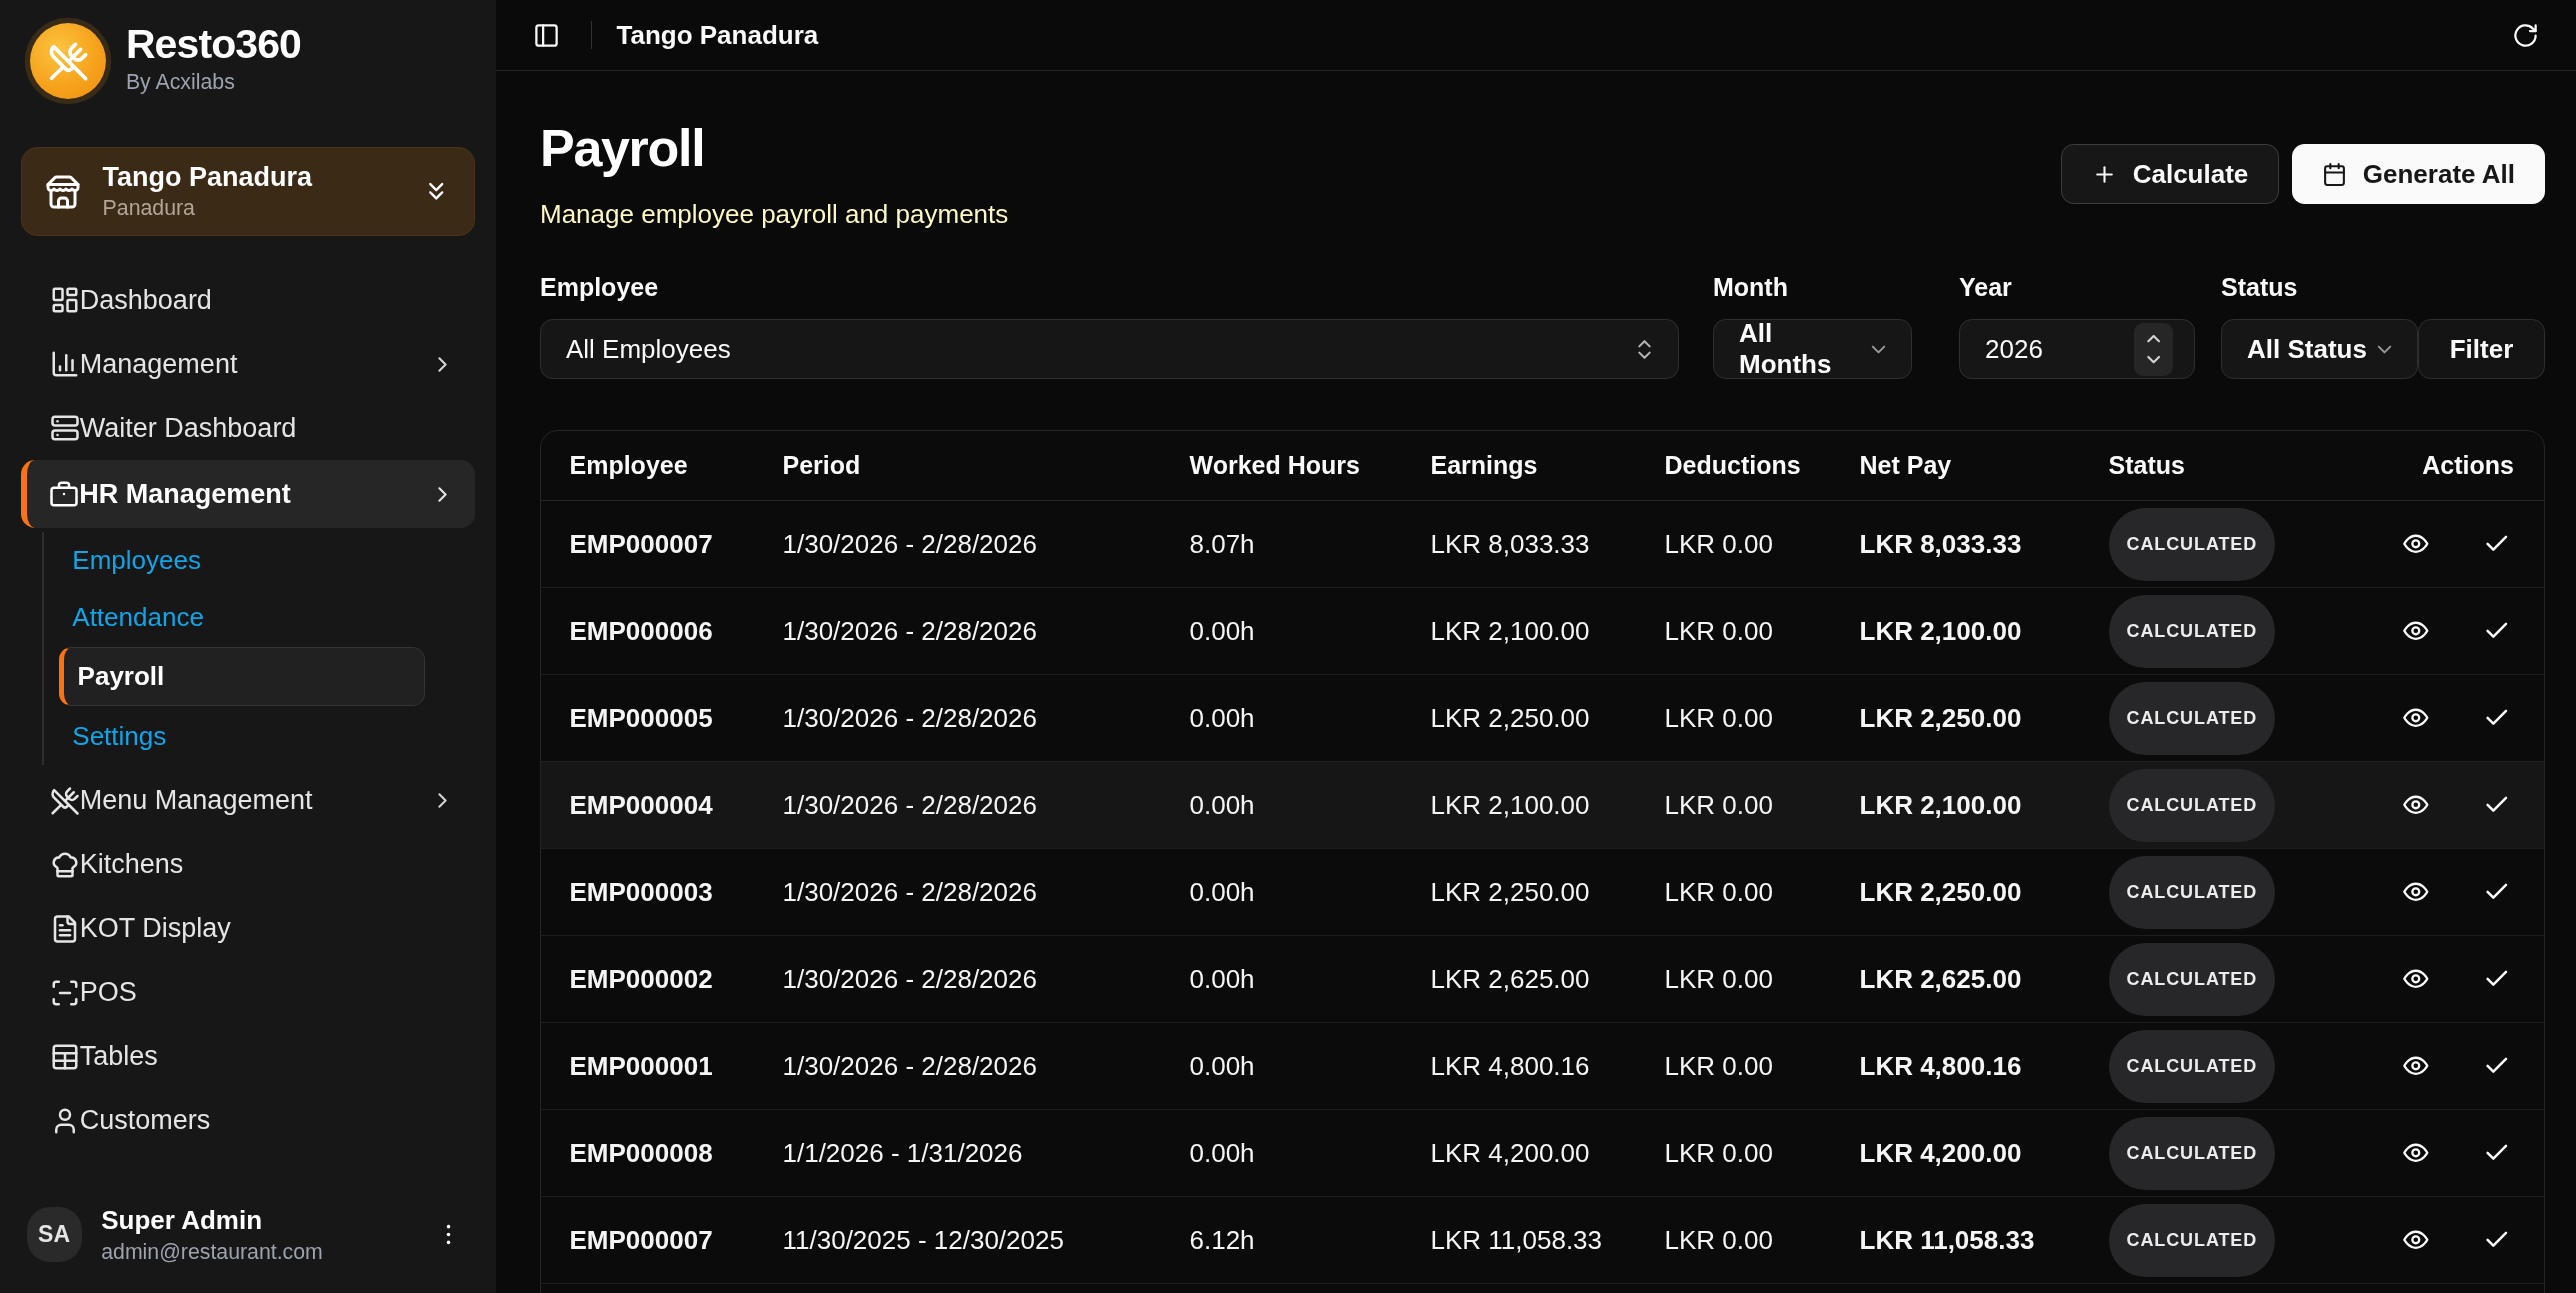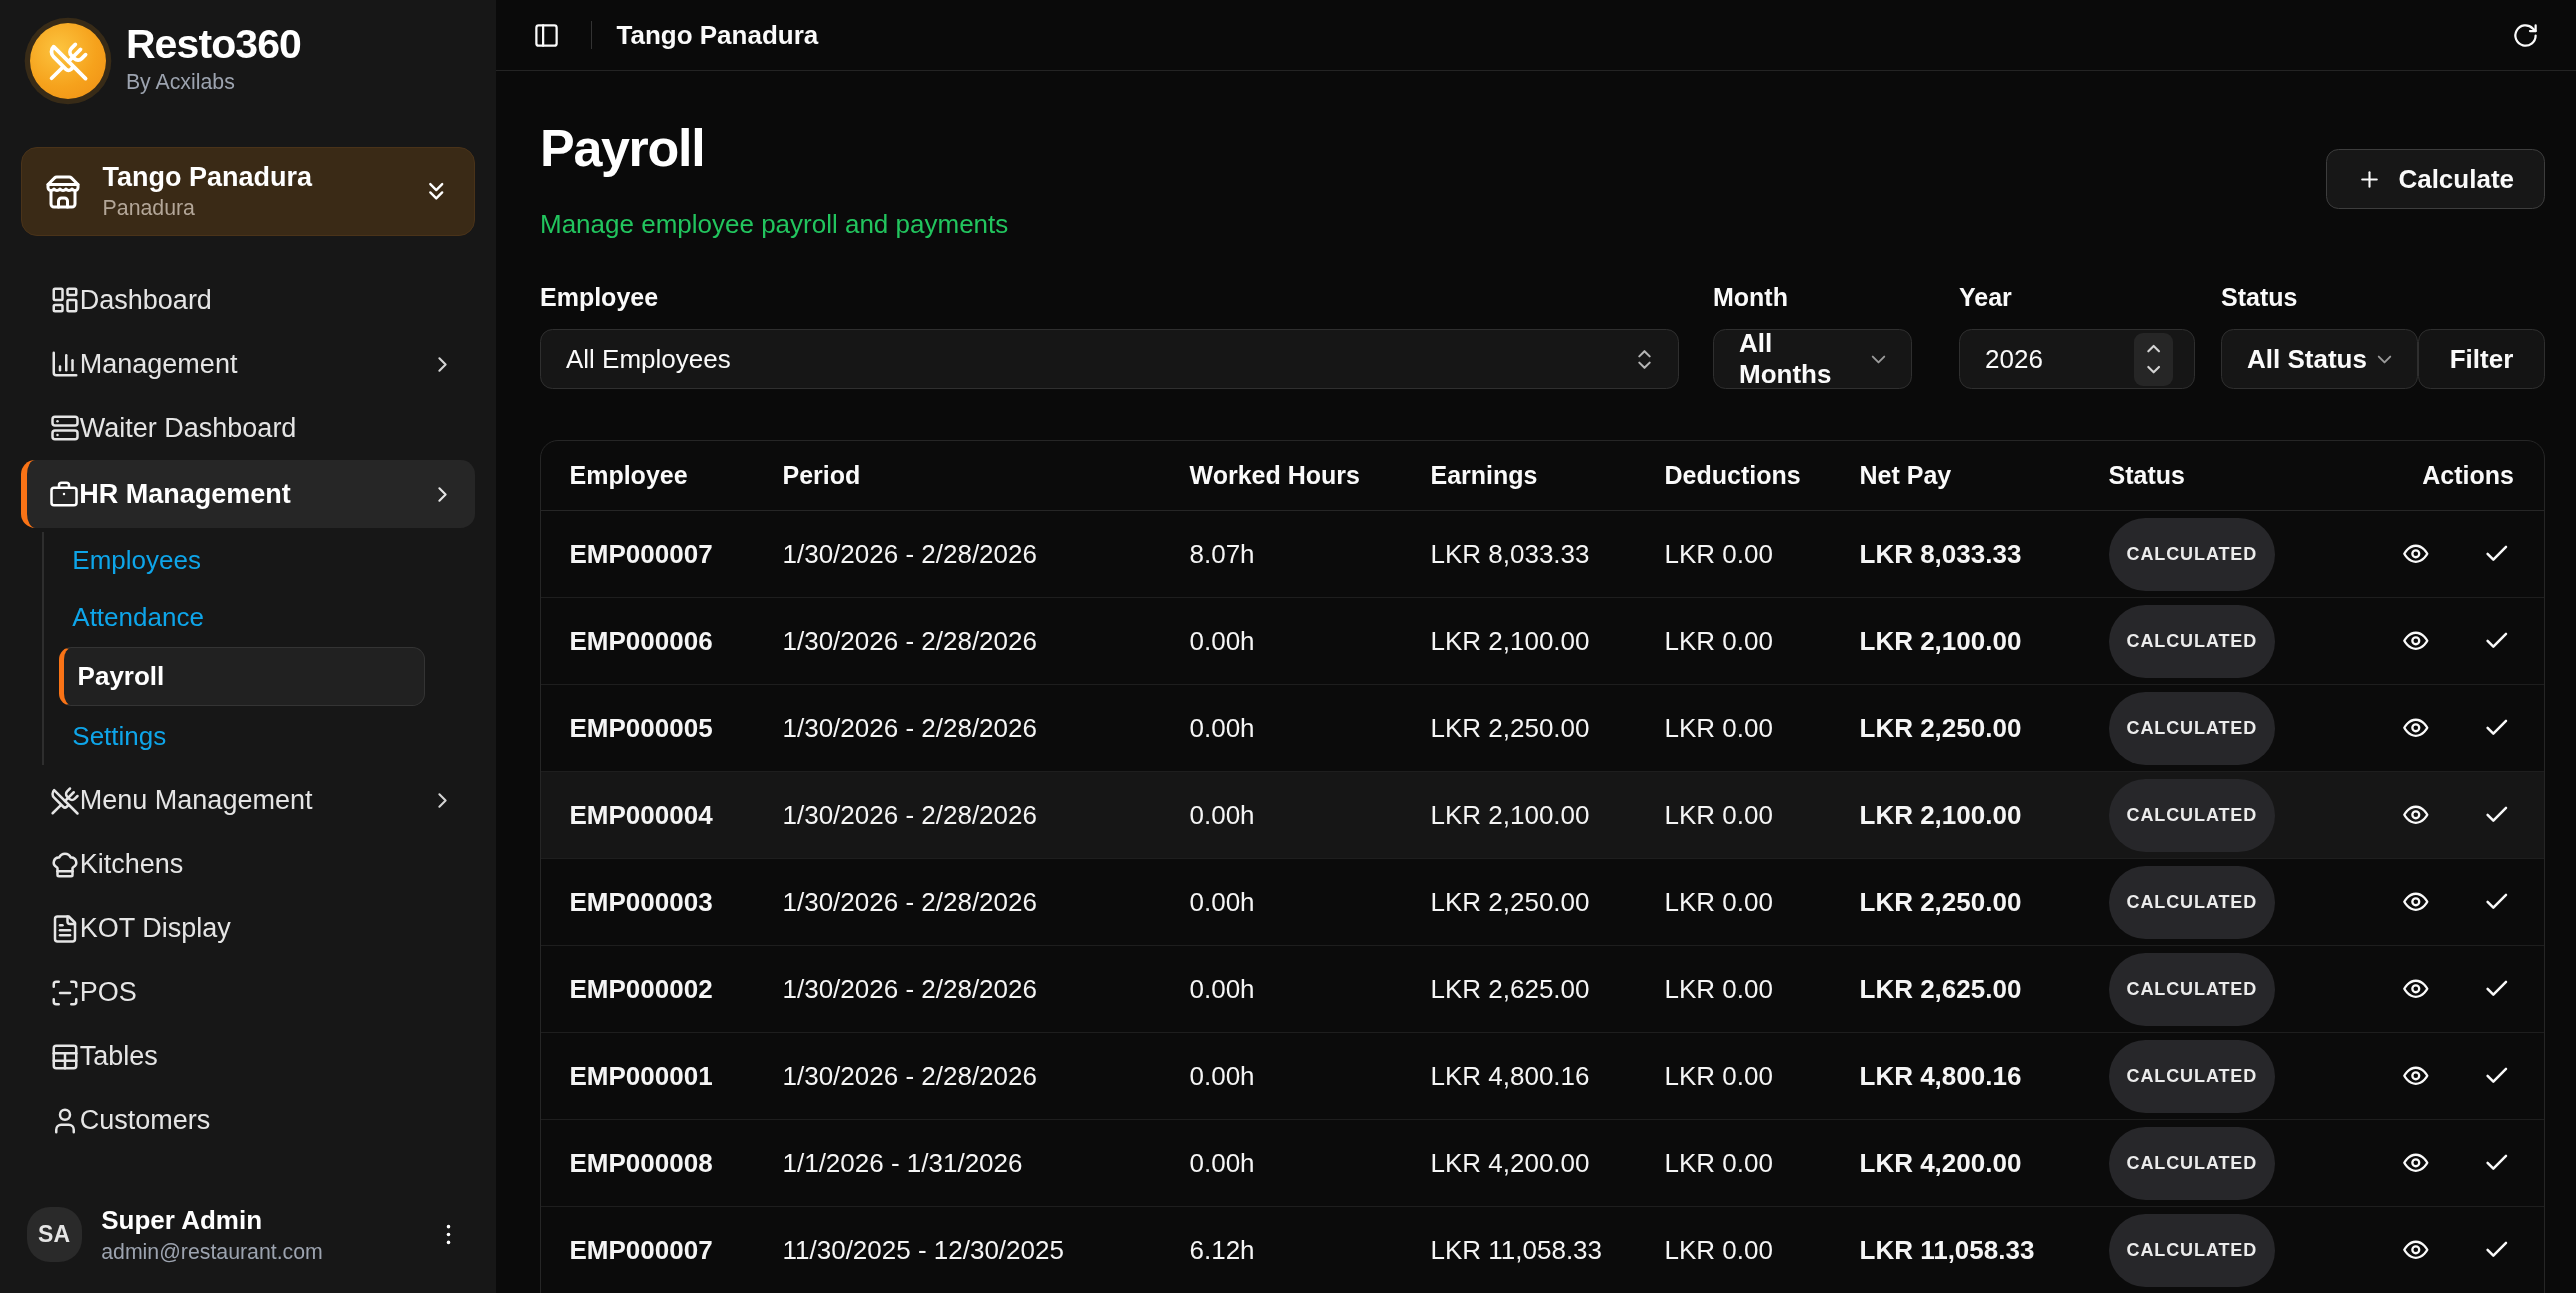--- a/index.html
+++ b/index.html
@@ -83,21 +83,21 @@
     display:flex; align-items:center; padding:0 32px; flex-shrink:0;
   }
   .topbar-divider { width:0.9px; height:28.5px; background:#333; margin:0 25px; }
   .topbar-title { font-size:26px; font-weight:600; color:#fafafa; flex:1; }
   .icon-btn { background:none; border:none; color:#fafafa; cursor:pointer; padding:5.3px; display:flex; }
 
   .content { padding:47px 31px 0 44px; flex:1; }
 
   .page-header { display:flex; align-items:center; justify-content:space-between; }
   .page-title { font-size:52px; font-weight:bold; letter-spacing:-1.3px; color:#fff; }
-  .page-subtitle { font-size:26px; color:#22c55e; margin-top:31px; }
+  .page-subtitle { font-size:26px; color:#fef9c3; margin-top:21px; }
   .header-actions { display:flex; gap:12.5px; }
   .btn {
     height:60px; border-radius:12.5px; font-size:26px; font-weight:600;
     display:flex; align-items:center; gap:16px; padding:0 30px;
     cursor:pointer; border:none; font-family:inherit;
   }
   .btn-dark { background:#171717; color:#fafafa; border:0.9px solid #3d3d3d; }
   .btn-light { background:#fafafa; color:#171717; }
 
   
@@ -388,20 +388,31 @@
       </div>
       <div class="header-actions">
         <button class="btn btn-dark">
           <span>
             <svg width="25" height="25" viewBox="0 0 24 24" fill="none" stroke="currentColor" stroke-width="2" stroke-linecap="round" stroke-linejoin="round">
                 <path d="M12 5v14"></path>
                 <path d="M5 12h14"></path>
               </svg>
           </span>
           <span>Calculate</span>
+        </button>
+        <button class="btn btn-light">
+          <span>
+            <svg width="25" height="25" viewBox="0 0 24 24" fill="none" stroke="currentColor" stroke-width="2" stroke-linecap="round" stroke-linejoin="round">
+                <rect x="3" y="4" width="18" height="18" rx="2"></rect>
+                <path d="M16 2v4"></path>
+                <path d="M8 2v4"></path>
+                <path d="M3 10h18"></path>
+              </svg>
+          </span>
+          <span>Generate All</span>
         </button>
       </div>
     </div>
 
     <div class="filters">
       <div class="filter-group g-employee">
         <div class="filter-label">Employee</div>
         <div class="control">
           <span class="control-value">All Employees</span>
           <span>

